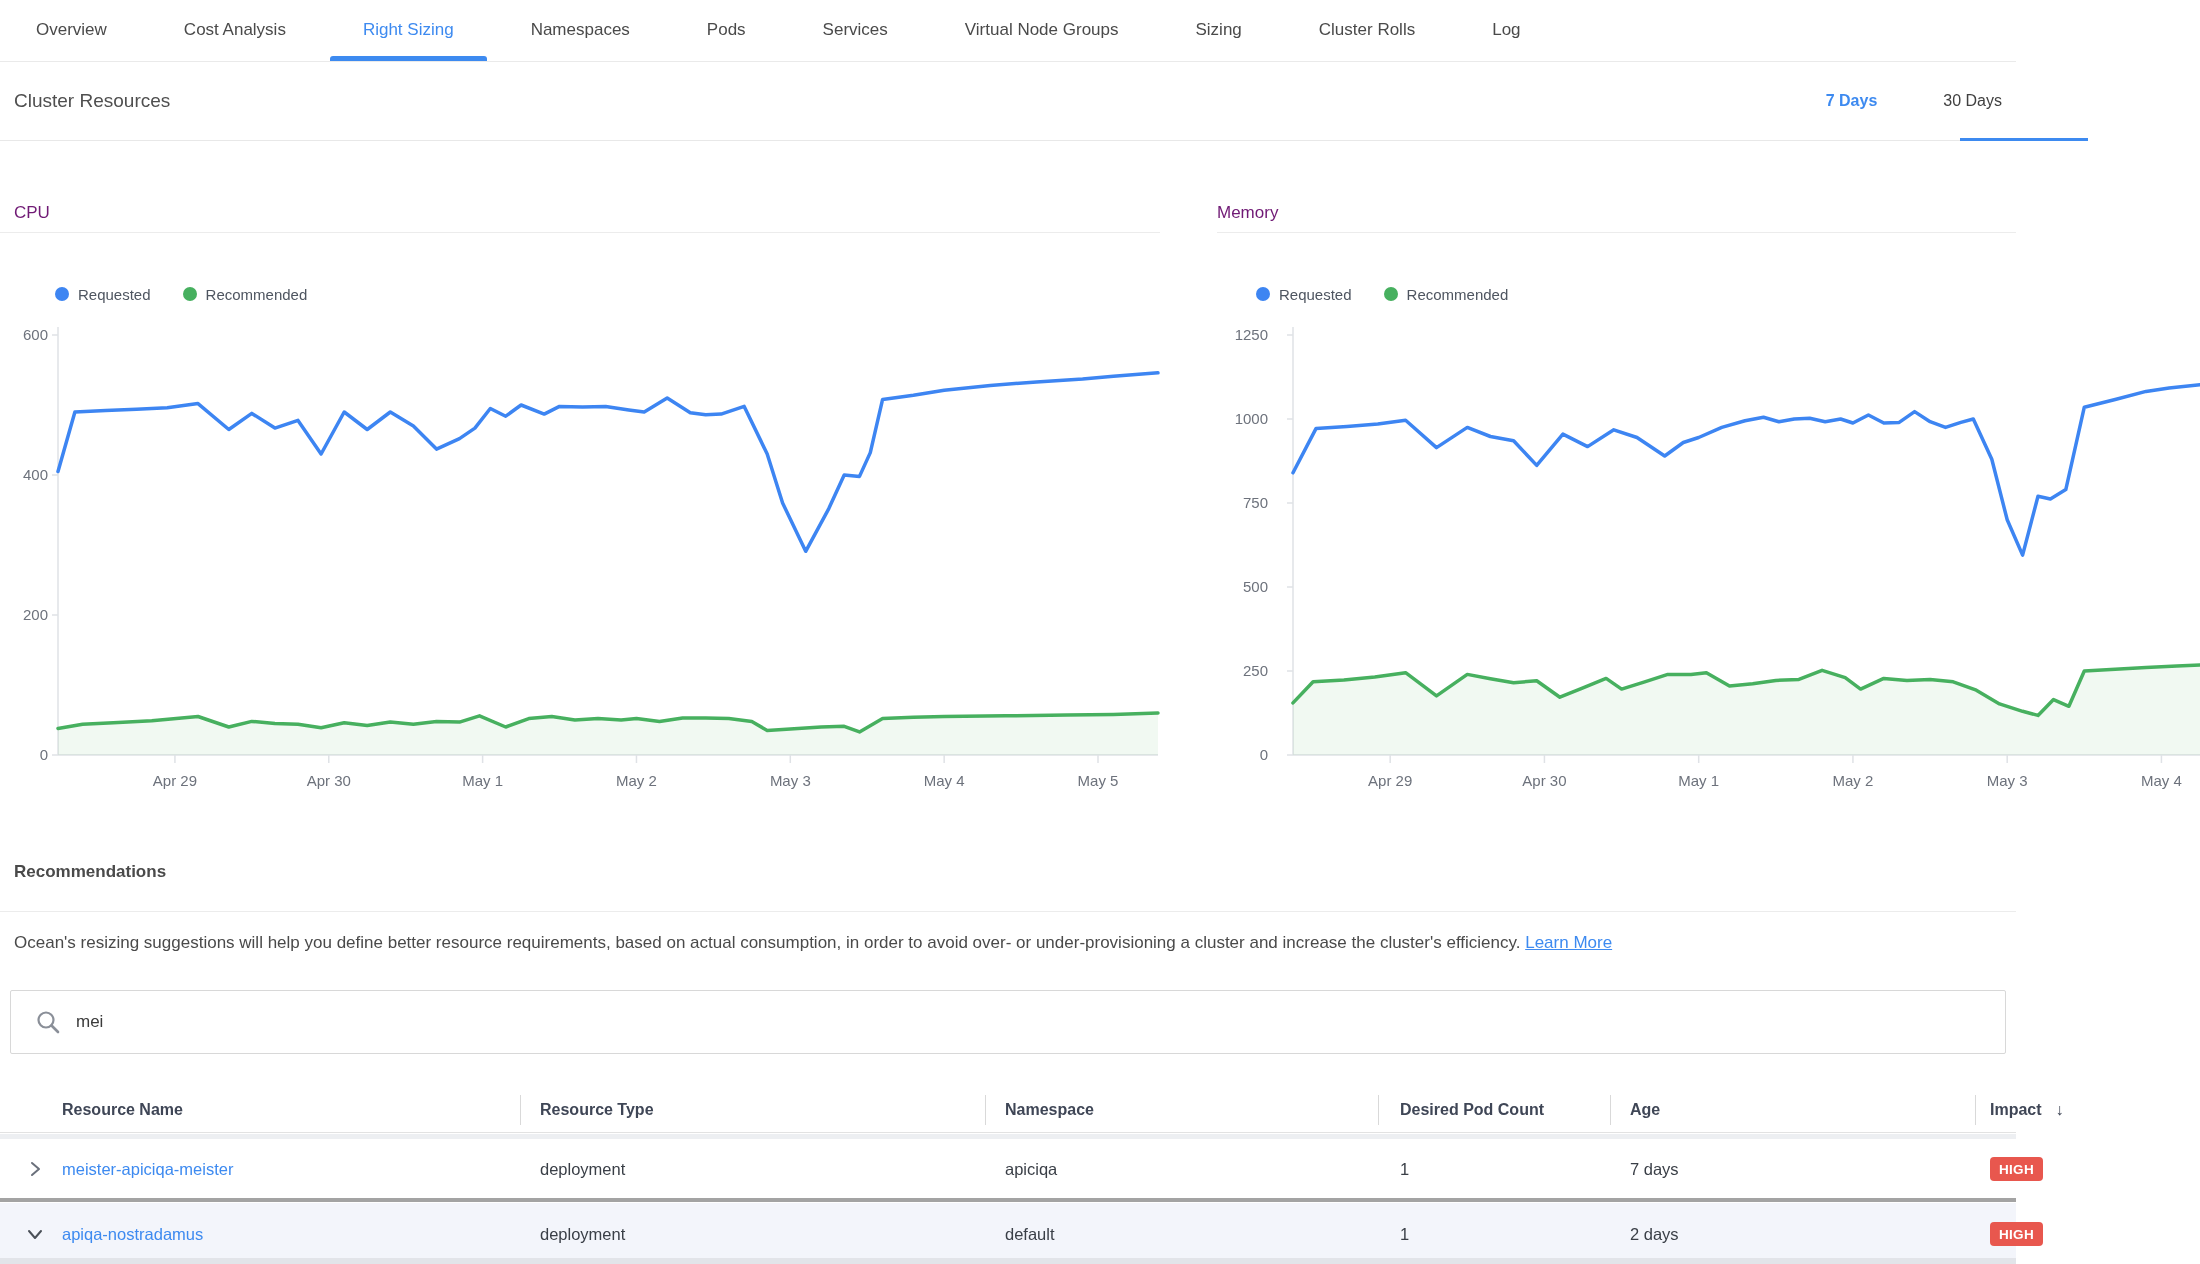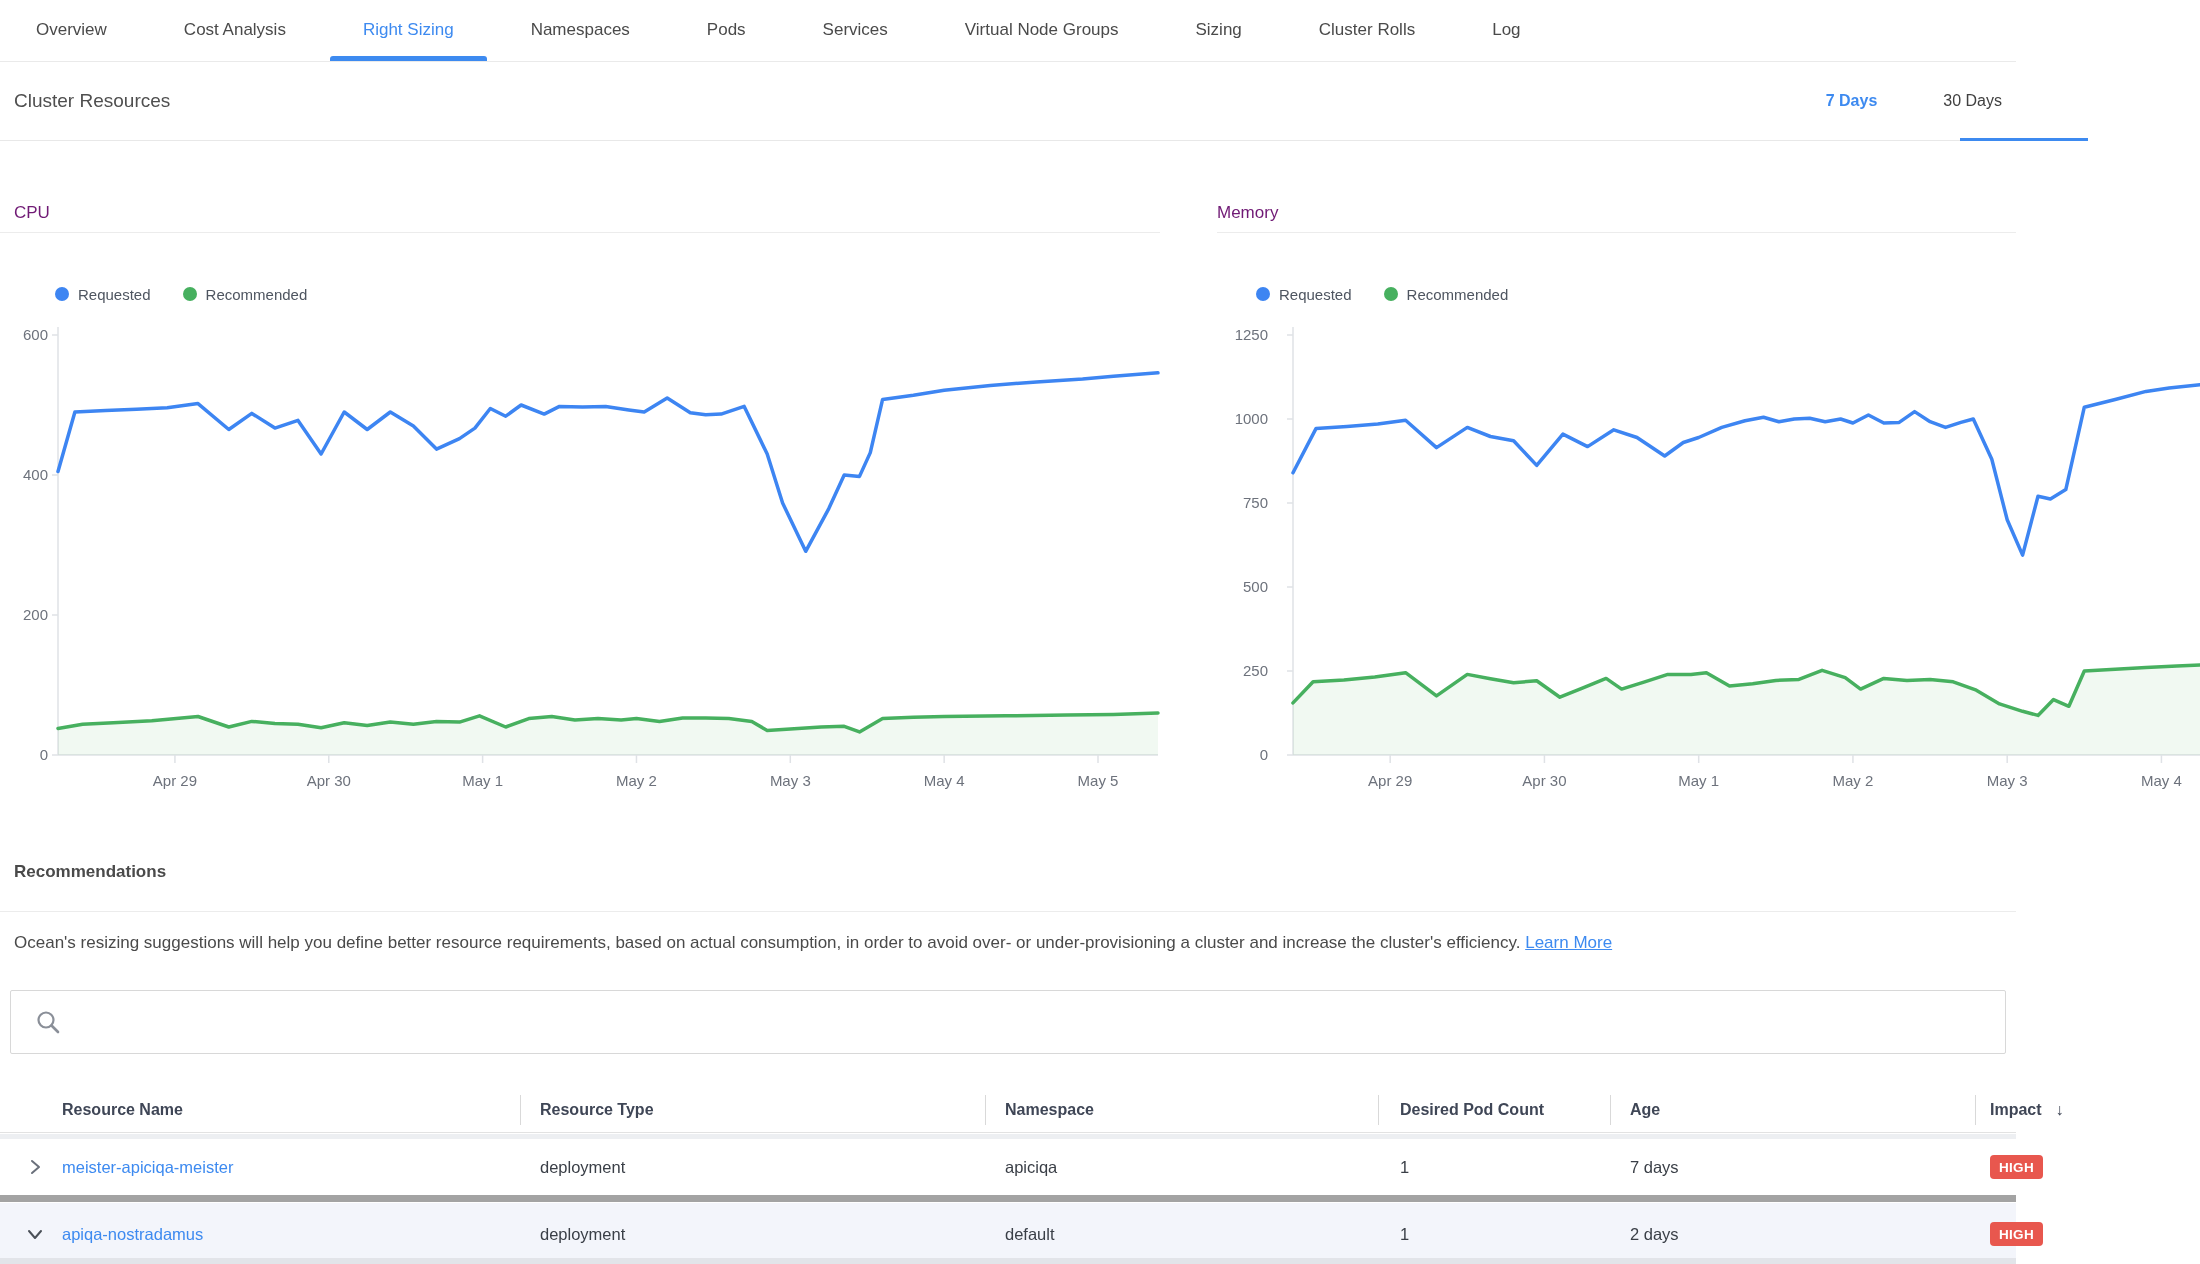--- a/index.html
+++ b/index.html
@@ -85,21 +85,21 @@
   .thead { position: absolute; left: 0; right: 0; top: 1087px; height: 46px; border-bottom: 1px solid #e2e2e2; padding-left: 12px; }
   .th {
     position: absolute; top: 0; line-height: 46px;
     font-size: 16px; font-weight: 700; color: #3f4656; white-space: nowrap;
   }
   .th-sep { position: absolute; top: 8px; height: 30px; width: 1px; background: #d9d9d9; }
   .sort-icon { margin-left: 14px; font-size: 16px; color: #3f4656; }
   .thead-band { position: absolute; left: 0; right: 0; top: 1134px; height: 5px; background: #edeff2; }
 
   .trow { position: absolute; left: 0; right: 0; height: 63px; }
-  .trow.row-0 { top: 1139px; background: #fff; border-bottom: 7px solid #a3a3a3; }
+  .trow.row-0 { top: 1139px; background: #fff; border-bottom: 4px solid #a3a3a3; }
   .trow.row-1 { top: 1203px; height: 61px; background: var(--row-highlight); }
   .td { position: absolute; top: 50%; transform: translateY(-50%); font-size: 16.5px; color: #3a3f47; white-space: nowrap; }
   .td.link { color: var(--accent); cursor: pointer; }
   .expand-toggle { position: absolute; left: 26px; top: 50%; transform: translateY(-50%); width: 18px; height: 18px; cursor: pointer; }
   .badge {
     display: inline-block; padding: 5px 9px 4px; border-radius: 4px;
     background: var(--badge-red); color: #fff; font-size: 13.5px; font-weight: 700; letter-spacing: 0.3px;
   }
   .bottom-band { position: absolute; left: 0; right: 0; top: 1258px; height: 6px; background: #e2e4e9; }
 
@@ -229,20 +229,21 @@
   <p class="reco-text">
     <span>Ocean's resizing suggestions will help you define better resource requirements, based on actual consumption, in order to avoid over- or under-provisioning a cluster and increase the cluster's efficiency.</span>
     <a>Learn More</a>
   </p>
 
   <div class="searchbox">
     <svg width="26" height="26" viewBox="0 0 26 26">
       <circle cx="11" cy="11" r="7.5" fill="none" stroke="#8a8f98" stroke-width="2.2"></circle>
       <line x1="16.5" y1="16.5" x2="23" y2="23" stroke="#8a8f98" stroke-width="2.6" stroke-linecap="round"></line>
     </svg>
+    <input type="text" value="mei" style="">
   </div>
 
   <div class="thead">
     <div class="th col-name">Resource Name</div>
     <div class="th col-type">Resource Type</div>
     <div class="th col-ns">Namespace</div>
     <div class="th col-pods">Desired Pod Count</div>
     <div class="th col-age">Age</div>
     <div class="th col-impact">
       <span>Impact</span><span class="sort-icon">↓</span>

